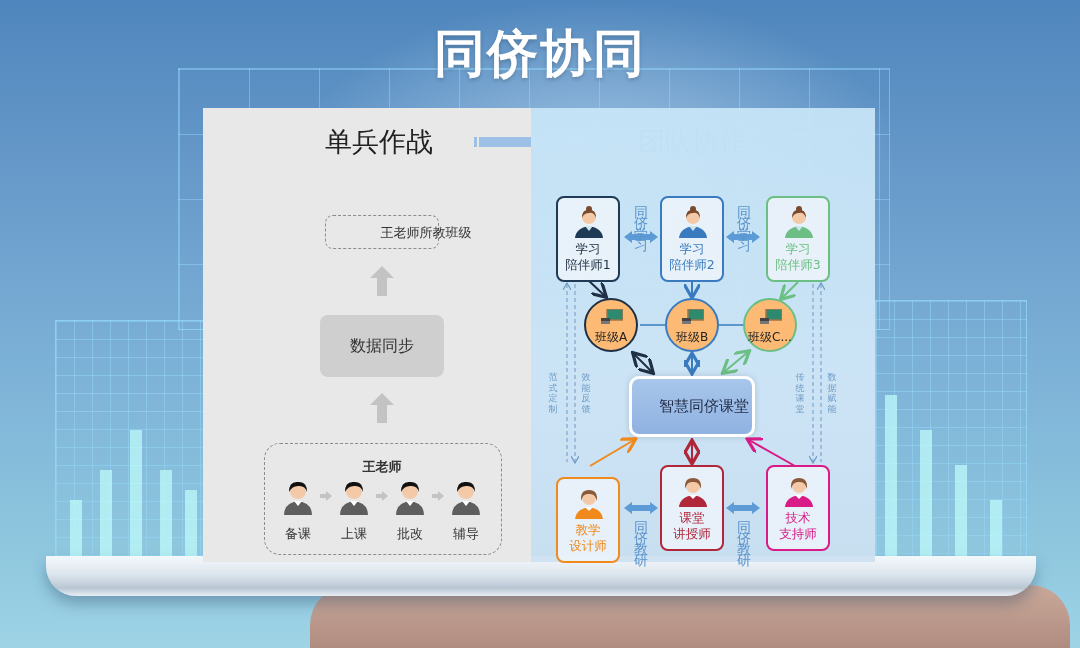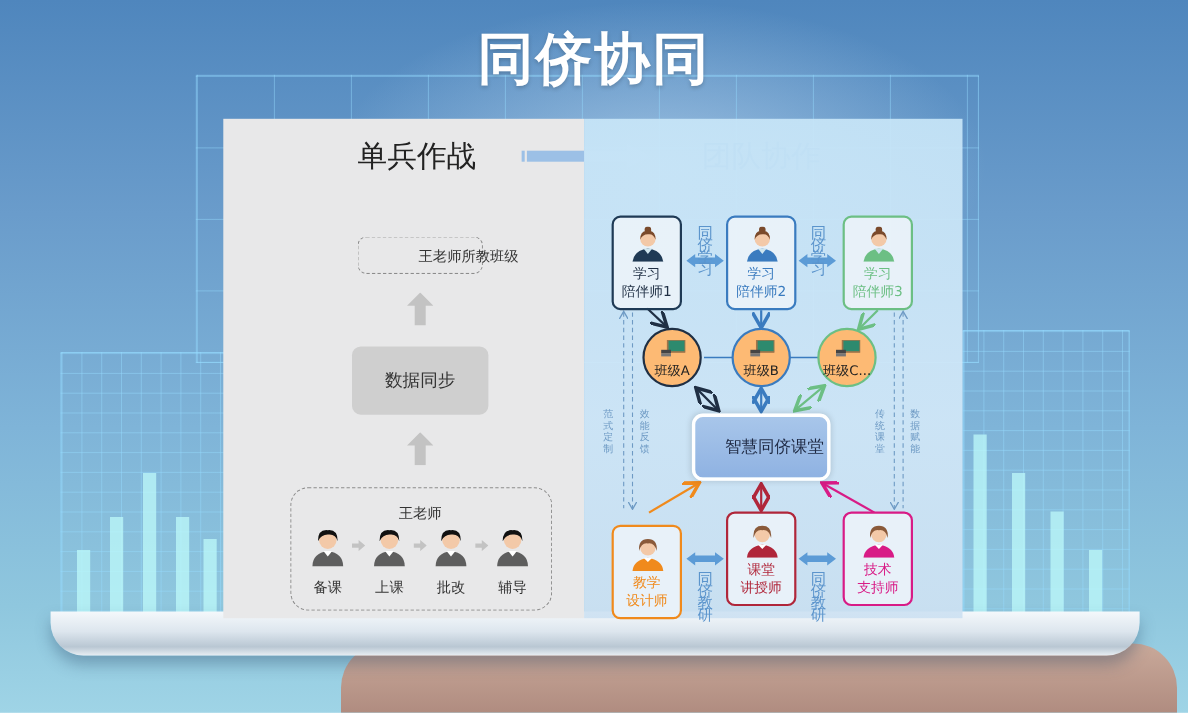--- a/index.html
+++ b/index.html
@@ -76,21 +76,21 @@
 
 <svg class="up-arrow" style="left:370px;top:266px;" viewBox="0 0 24 30">
     <polygon points="12,0 24,12 17,12 17,30 7,30 7,12 0,12" fill="#c3c3c3"></polygon>
   </svg>
 <div class="gray-box">数据同步</div>
 <svg class="up-arrow" style="left:370px;top:393px;" viewBox="0 0 24 30">
     <polygon points="12,0 24,12 17,12 17,30 7,30 7,12 0,12" fill="#c3c3c3"></polygon>
   </svg>
 
 <div class="dash-box" style="left:264px;top:443px;width:236px;height:110px;border-radius:16px;"></div>
-<div class="lbl" style="left:332px;top:458px;width:100px;">王老师</div>
+<div class="lbl" style="left:332px;top:458px;width:100px;font-weight:bold;">王老师</div>
 
 <svg class="person" style="left:281px;top:479px;" viewBox="0 0 34 36">
   <path d="M3,36 Q3,24 17,22 Q31,24 31,36Z" fill="#5e5e5e"></path>
     <path d="M13,22 L17,27 L21,22Z" fill="#fff"></path>
   <circle cx="17" cy="12" r="8" fill="#f3c9a8"></circle>
     <path d="M8,13 Q8,2 17,3 Q26,2 26,13 Q24,6 17,7 Q11,7 8,13Z" fill="#111"></path>
 </svg>
 <div class="lbl" style="left:278px;top:525px;width:40px;">备课</div>
 <svg style="position:absolute;left:320px;top:491px;" width="12" height="10" viewBox="0 0 12 10">
     <polygon points="0,3 6,3 6,0 12,5 6,10 6,7 0,7" fill="#c3c3c3"></polygon>

